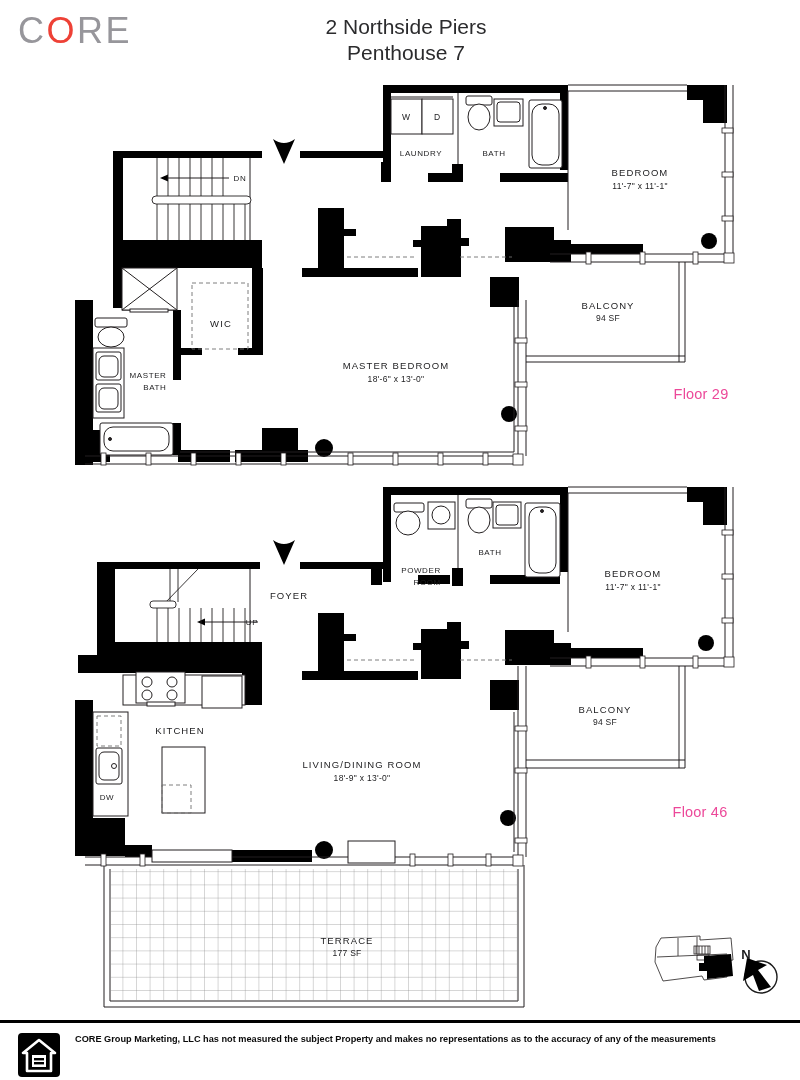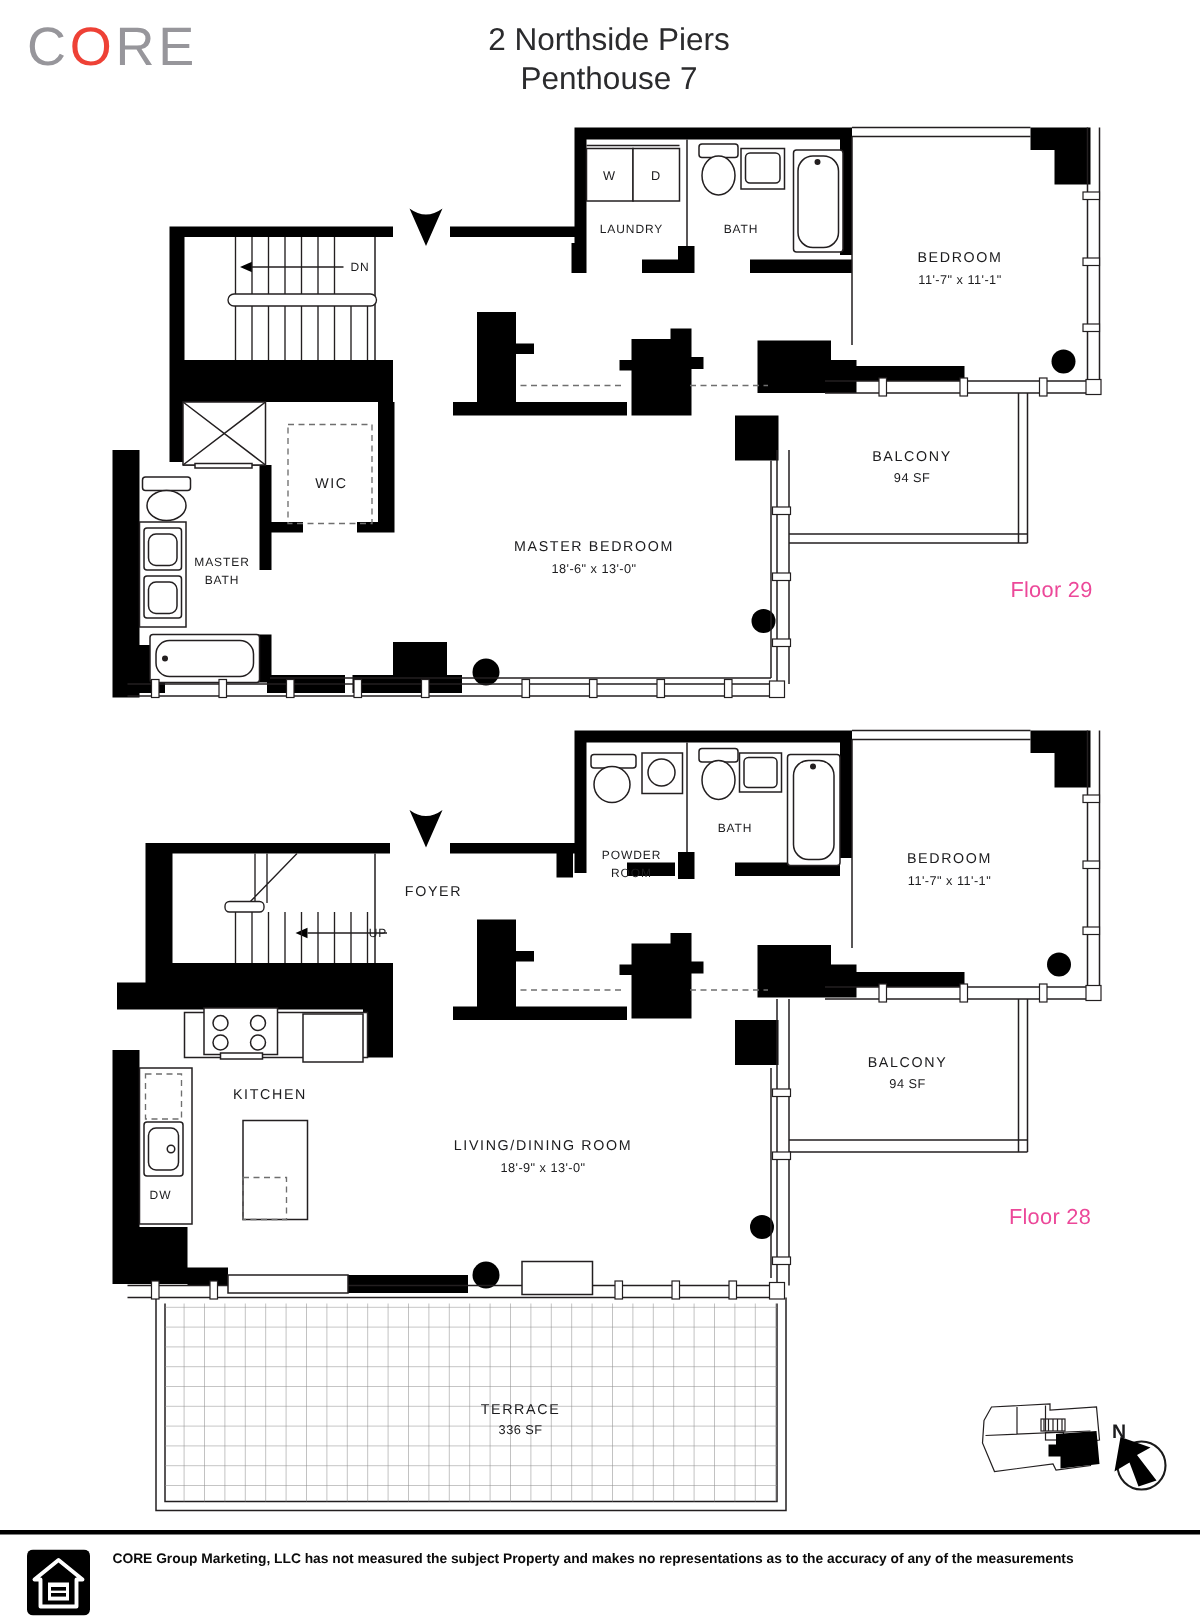--- a/index.html
+++ b/index.html
@@ -2,21 +2,21 @@
 <html><head>
 <meta charset="utf-8">
 <style>
   html,body{margin:0;padding:0;background:#ffffff;}
   .page{position:relative;width:800px;height:1080px;background:#fff;overflow:hidden;
         font-family:"Liberation Sans",sans-serif;color:#231f20;}
   .plan-svg{position:absolute;left:0;top:0;}
   .lbl{position:absolute;transform:translate(-50%,-50%);white-space:nowrap;text-align:center;color:#1c1c1e;}
   .room{font-size:9.5px;letter-spacing:1.1px;}
   .dims{font-size:8.5px;letter-spacing:.3px;}
-  .small{font-size:8px;letter-spacing:.6px;}
+  .small{font-size:8px;letter-spacing:.6px;text-align:right;}
   .wd{font-size:8.5px;letter-spacing:0;}
   .two{line-height:11.5px;margin-top:18px;}
   .floor-label{font-size:14.5px;letter-spacing:.2px;color:#ec4899;}
   .n-label{font-size:13px;font-weight:700;}
   .header-logo{position:absolute;left:18px;top:10px;font-size:36px;letter-spacing:2.5px;
                color:#97969b;font-weight:400;}
   .header-logo .o{color:#ee4136;}
   .header-title{position:absolute;left:0;right:0;top:14px;text-align:center;
                 font-size:21px;line-height:26px;color:#2b2b2d;margin-left:12px;}
   .footer-rule{position:absolute;left:0;top:1020px;width:800px;height:3px;background:#000;}
@@ -258,23 +258,23 @@
   <div class="lbl room" style="left:633px;top:573px">BEDROOM</div>
   <div class="lbl dims" style="left:633px;top:587px">11'-7" x 11'-1"</div>
   <div class="lbl room" style="left:289px;top:595px">FOYER</div>
   <div class="lbl small" style="left:252px;top:622px">UP</div>
   <div class="lbl room" style="left:605px;top:709px">BALCONY</div>
   <div class="lbl dims" style="left:605px;top:722px">94 SF</div>
   <div class="lbl room" style="left:180px;top:730px">KITCHEN</div>
   <div class="lbl small" style="left:107px;top:797px">DW</div>
   <div class="lbl room" style="left:362px;top:764px">LIVING/DINING ROOM</div>
   <div class="lbl dims" style="left:362px;top:778px">18'-9" x 13'-0"</div>
-  <div class="lbl floor-label" style="left:700px;top:812px">Floor 28</div>
+  <div class="lbl floor-label" style="left:700px;top:812px">Floor 46</div>
   <div class="lbl room" style="left:347px;top:940px">TERRACE</div>
-  <div class="lbl dims" style="left:347px;top:953px">336 SF</div>
+  <div class="lbl dims" style="left:347px;top:953px">177 SF</div>
 
   <div class="lbl n-label" style="left:746px;top:954px">N</div>
 
   <div class="footer-rule"></div>
   <svg class="house-icon" width="42" height="44" viewBox="0 0 42 44">
     <rect x="0" y="0" width="42" height="44" rx="4" fill="#000"></rect>
     <path d="M21,7 L5,20 L9,20 L9,38 L33,38 L33,20 L37,20 Z" fill="none" stroke="#fff" stroke-width="2.6" stroke-linejoin="round"></path>
     <rect x="14" y="22" width="14" height="12" fill="#fff"></rect>
     <rect x="16" y="25" width="10" height="2.4" fill="#000"></rect>
     <rect x="16" y="29" width="10" height="2.4" fill="#000"></rect>

